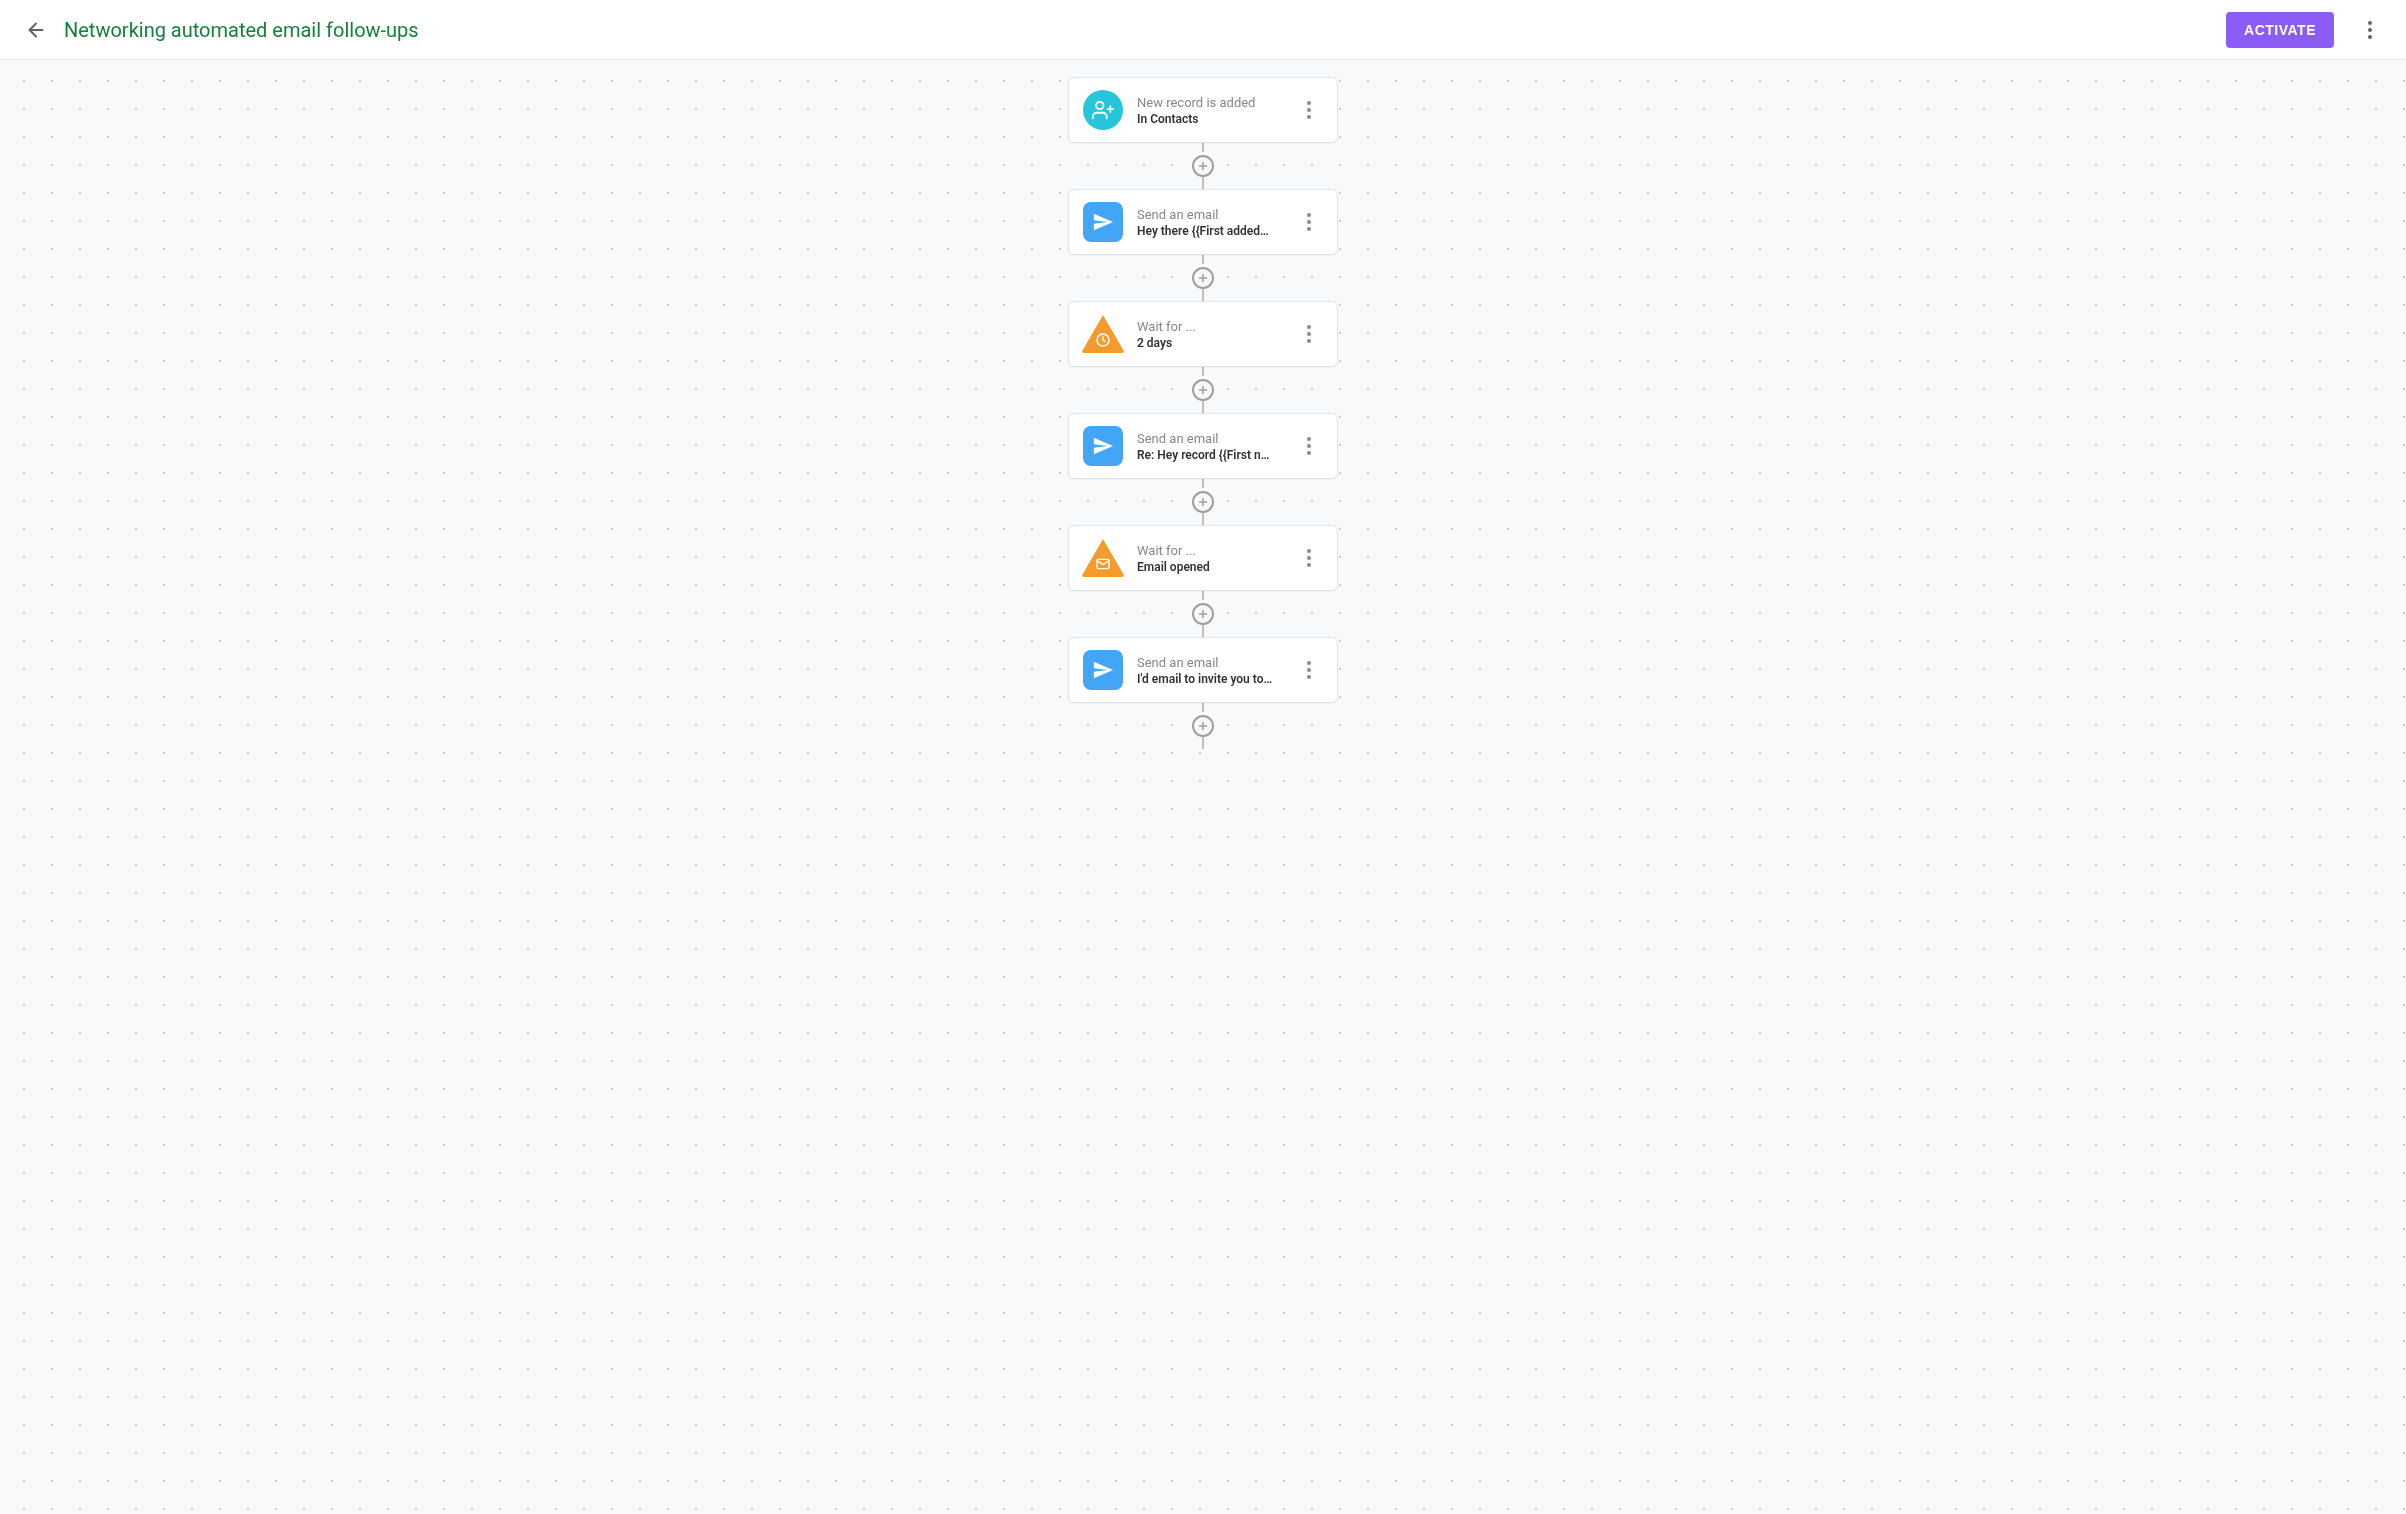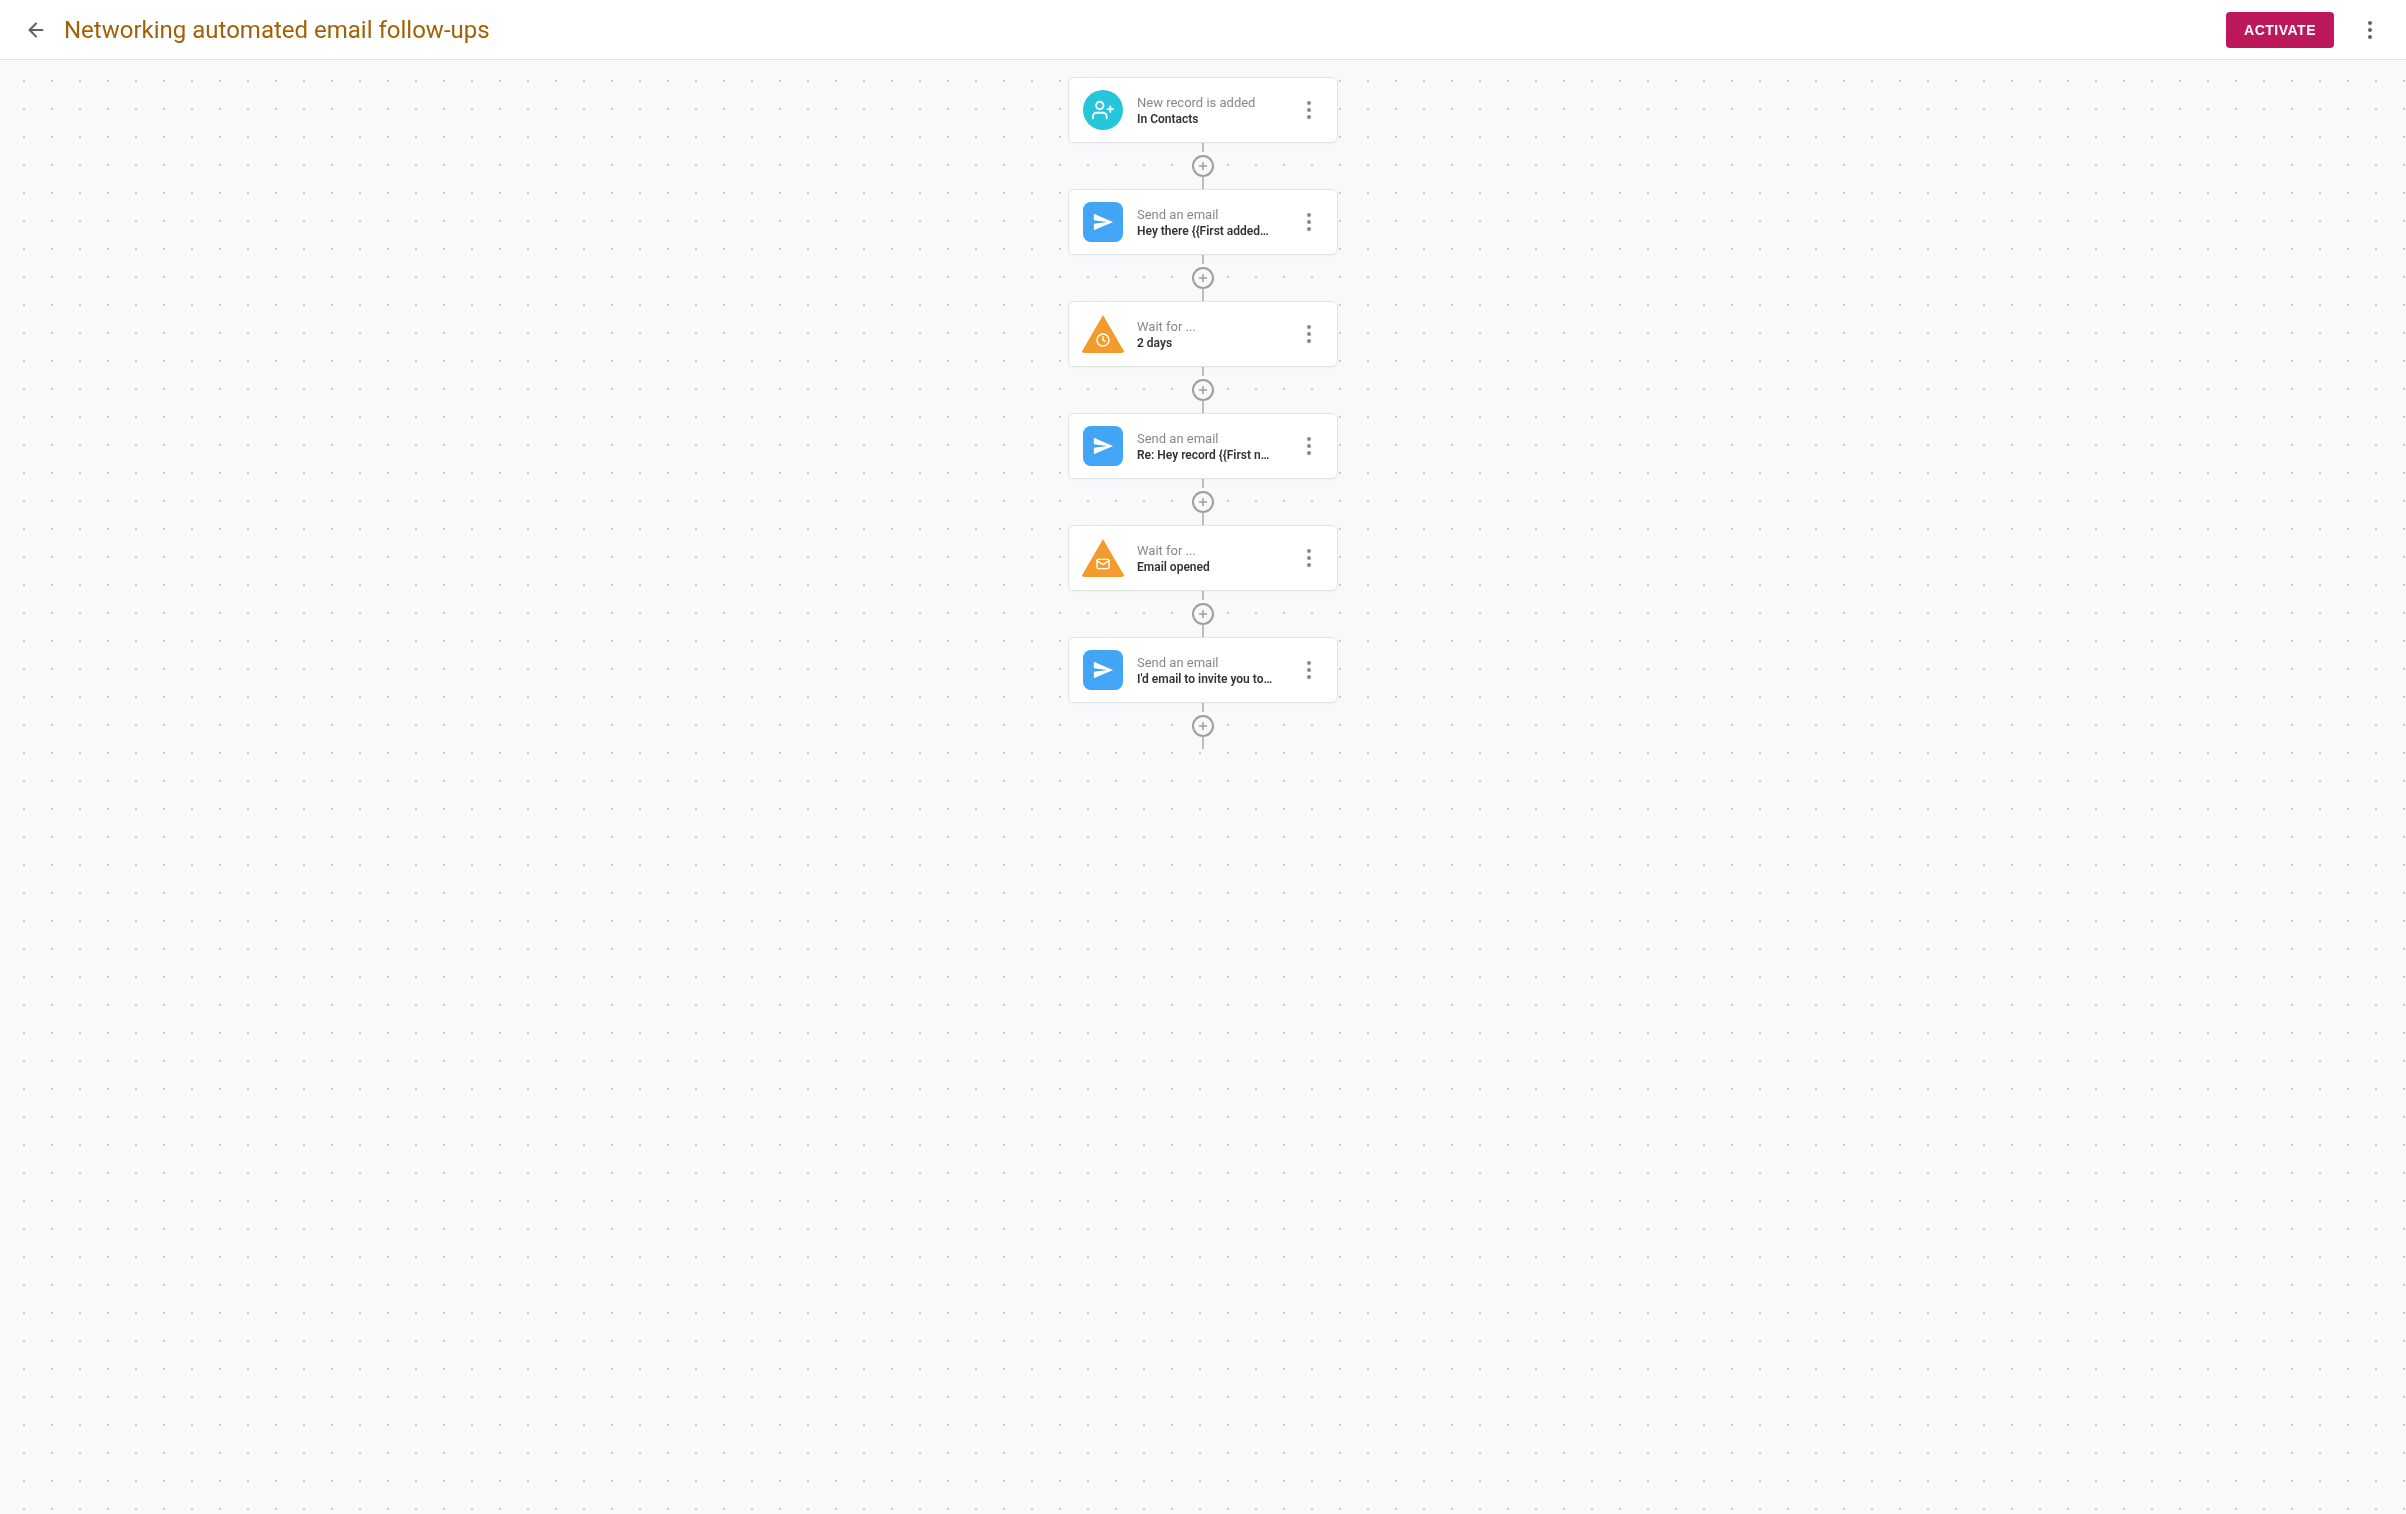--- a/index.html
+++ b/index.html
@@ -24,27 +24,27 @@
     height: 36px;
     display: flex;
     align-items: center;
     justify-content: center;
     border-radius: 50%;
     cursor: pointer;
     margin-right: 10px;
     color: #5f6368;
   }
   .title {
-    font-size: 24px;
+    font-size: 20px;
     font-weight: 400;
-    color: #a16207;
+    color: #15803d;
     flex: 1;
   }
   .activate-btn {
-    background: #be185d;
+    background: #8b5cf6;
     color: #fff;
     border: none;
     font-size: 14px;
     font-weight: 600;
     letter-spacing: 0.5px;
     padding: 10px 18px;
     border-radius: 4px;
     cursor: pointer;
     margin-right: 18px;
   }

